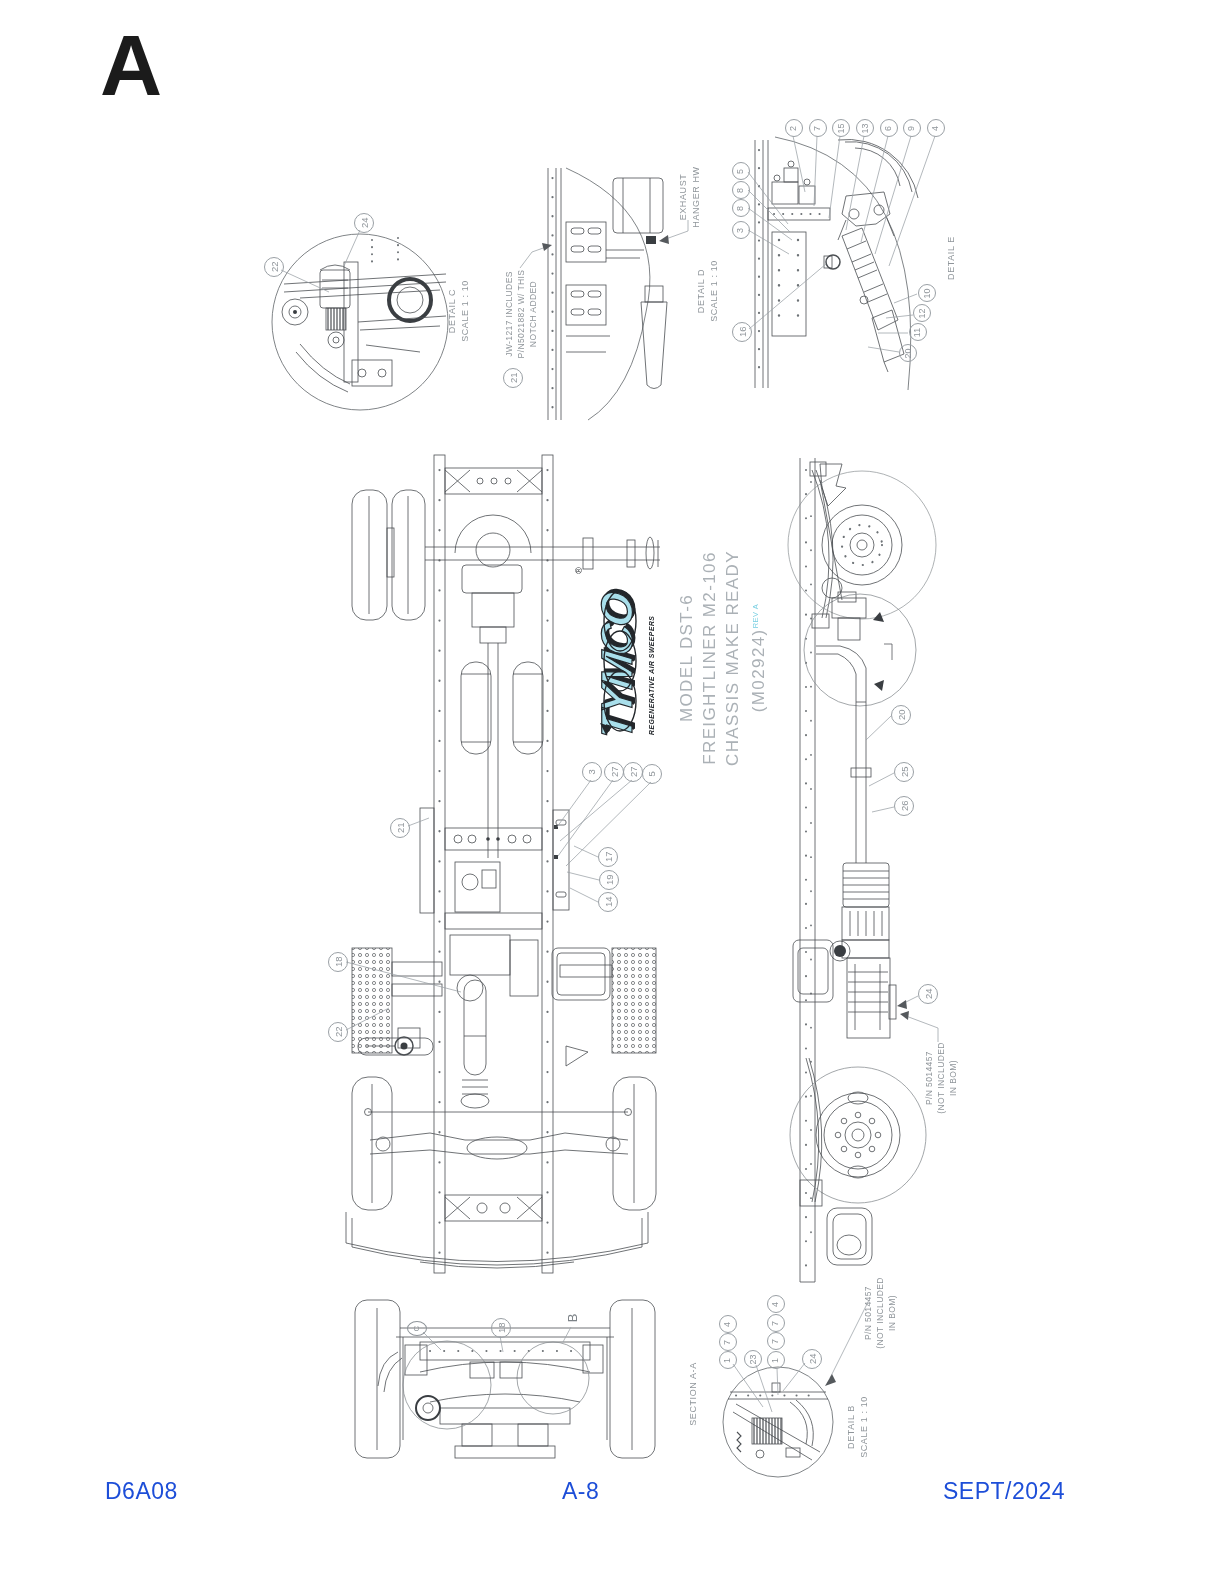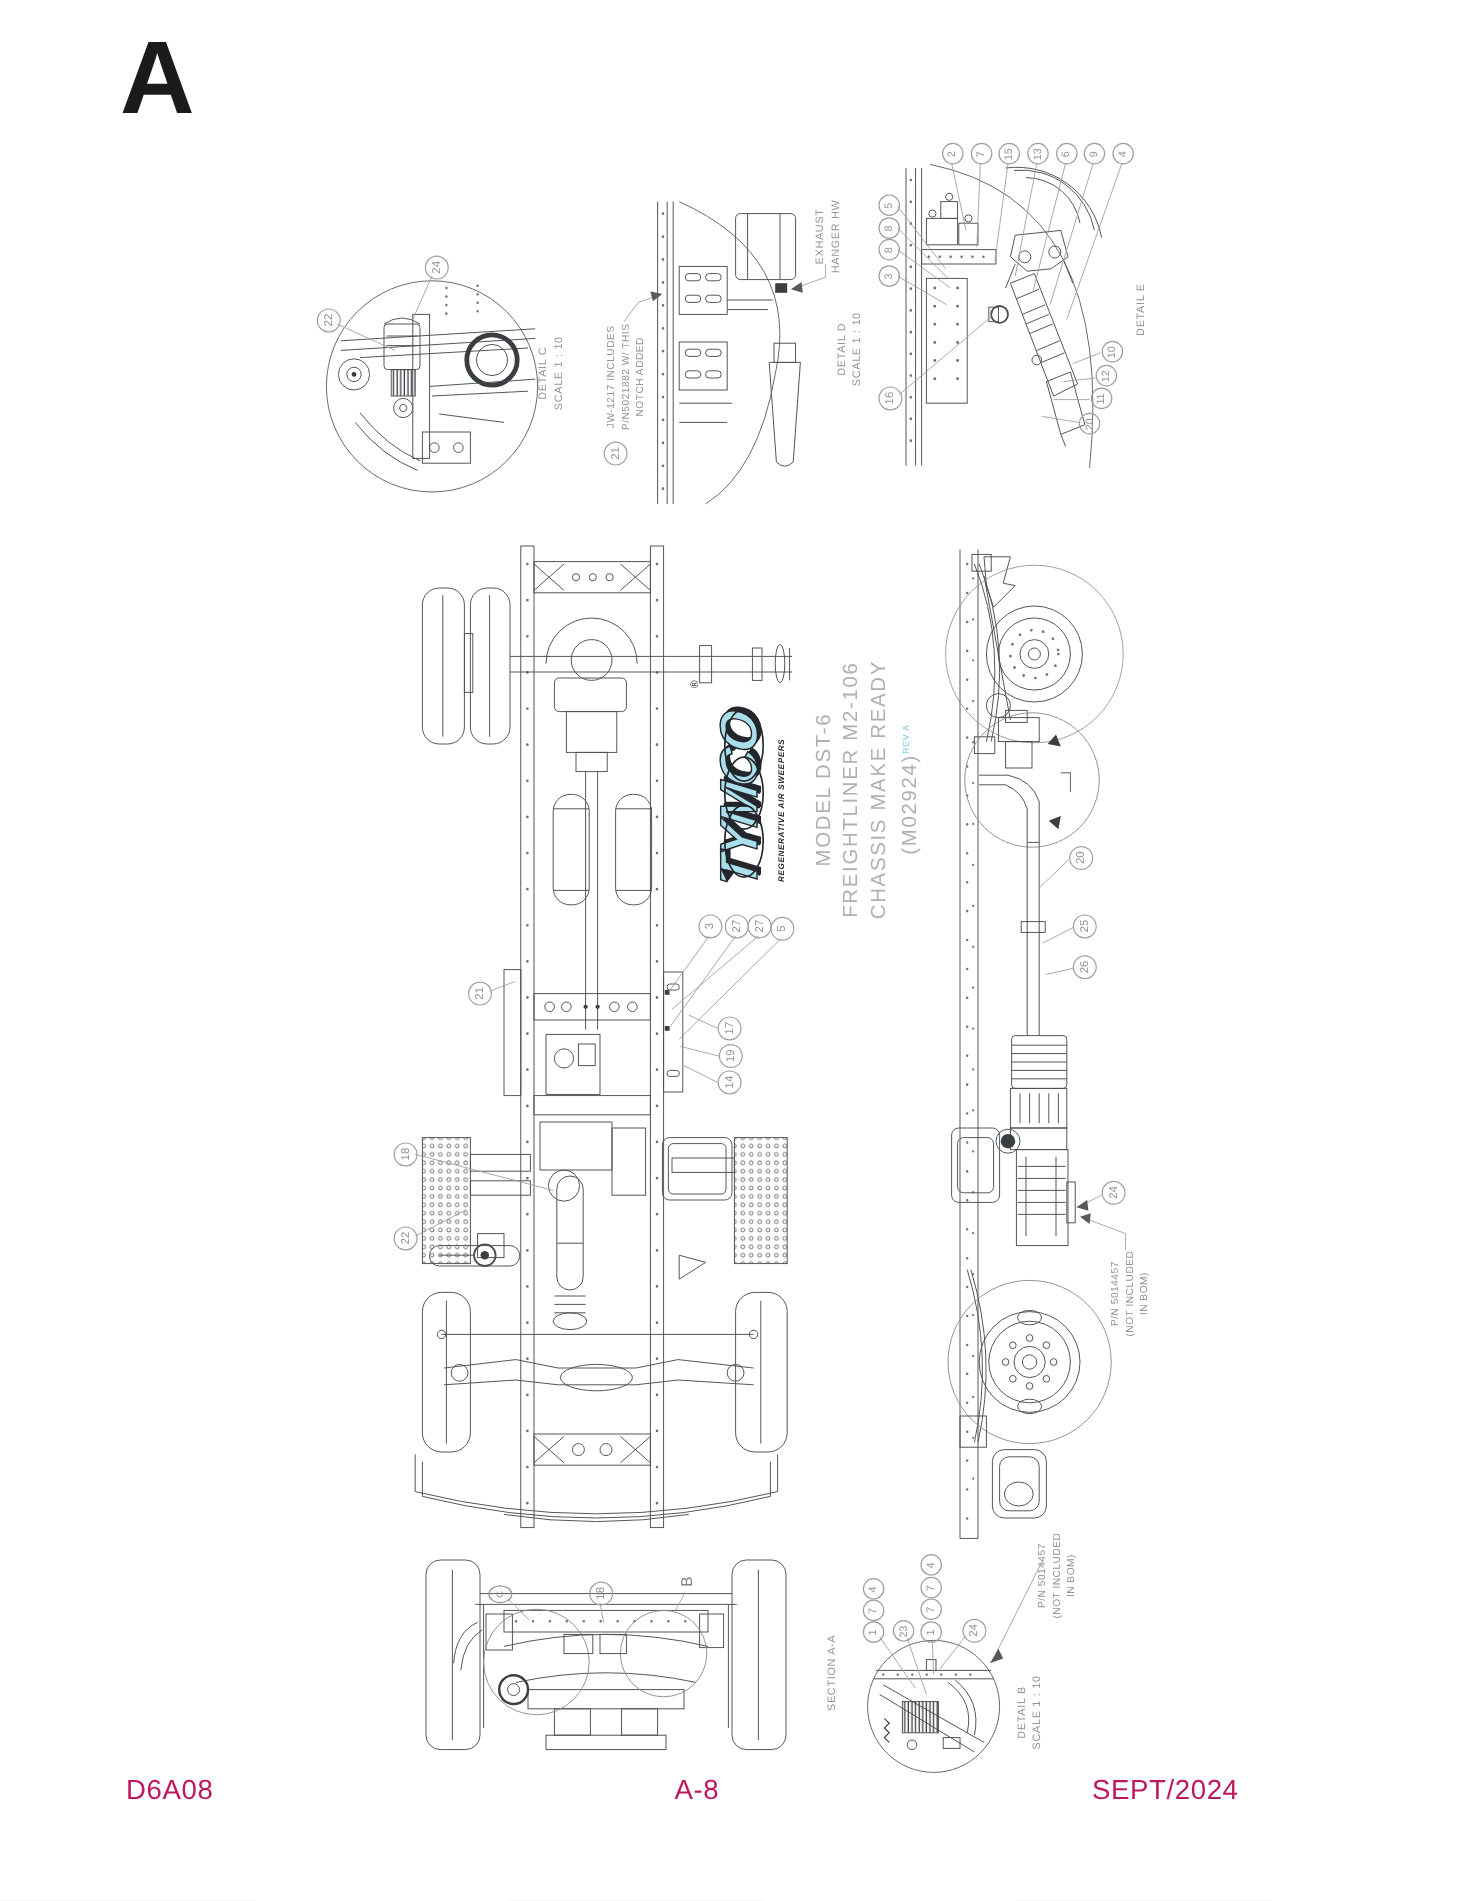--- a/index.html
+++ b/index.html
@@ -16,21 +16,21 @@
   .co{position:absolute;width:18px;height:18px;margin:-9px 0 0 -9px;border:1px solid #9aa0a5;
       border-radius:50%;display:flex;align-items:center;justify-content:center;
       color:#8f959a;font-size:9.5px;line-height:1;}
   .co span{display:block;transform:rotate(-90deg);}
   .sm{width:16px;height:16px;margin:-8px 0 0 -8px;font-size:9px;}
   .mk-ellipse{position:absolute;width:18px;height:13px;margin:-6.5px 0 0 -9px;border:1px solid #8f959a;
       border-radius:50%;display:flex;align-items:center;justify-content:center;color:#8f959a;font-size:8px;}
   .mk-ellipse span{transform:rotate(-90deg);display:block;}
   .mk-letter{position:absolute;color:#7d8388;font-size:13px;transform:translate(-50%,-50%) rotate(-90deg);}
   .letter-a{position:absolute;left:100px;top:22px;font-size:86px;font-weight:800;color:#1b1b1b;line-height:1;}
-  .footer{position:absolute;top:1478px;color:#be185d;font-size:23px;letter-spacing:.5px;}
+  .footer{position:absolute;top:1478px;color:#1d4ed8;font-size:23px;letter-spacing:.5px;}
   
   .logo-anchor{position:absolute;left:630px;top:654px;width:0;height:0;}
   .logo-inner{position:absolute;width:178px;height:96px;left:0;top:0;
       transform:translate(-50%,-50%) rotate(-90deg);}
   .logo-word{position:absolute;left:4px;top:10px;font-size:44px;font-weight:bold;font-style:italic;
       letter-spacing:-3px;color:#a9dfeb;-webkit-text-stroke:1.2px #23272b;
       text-shadow:3px 2px 0 #23272b,4px 3px 0 #23272b;transform:skewX(-6deg);}
   .logo-tag{position:absolute;left:8px;top:66px;font-size:6.8px;font-weight:bold;font-style:italic;
       color:#23272b;letter-spacing:.5px;}
   .logo-reg{position:absolute;right:2px;top:-8px;font-size:9px;color:#23272b;}
@@ -631,15 +631,15 @@
     </div>
   <div class="co sm" style="left:775px;top:1359px">
       <span>1</span>
     </div>
   <div class="co" style="left:811px;top:1358px">
       <span>24</span>
     </div>
 
   <div class="footer" style="left:105px">D6A08</div>
   <div class="footer" style="left:562px">A-8</div>
-  <div class="footer" style="left:910px">SEPT/2024</div>
+  <div class="footer" style="left:943px">SEPT/2024</div>
 
 </div>
 
 </body></html>

